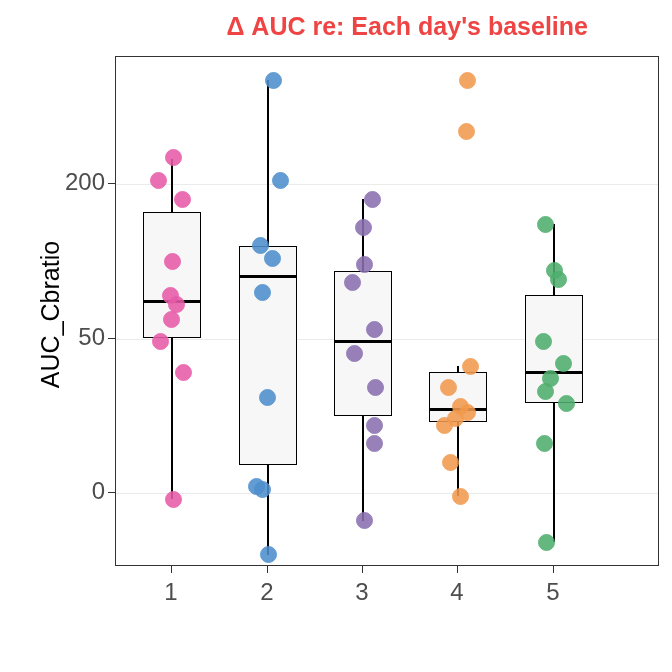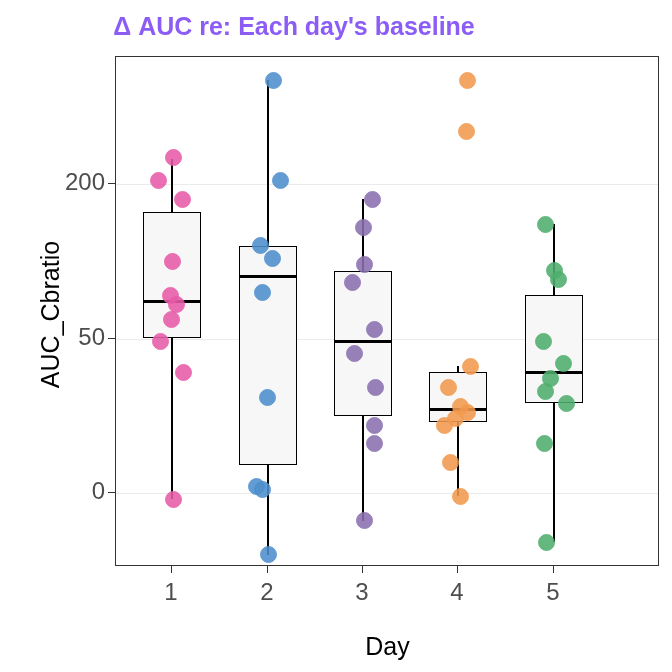--- a/index.html
+++ b/index.html
@@ -5,21 +5,21 @@
   html,body{margin:0;padding:0;}
   body{
     width:672px;height:672px;background:#ffffff;
     font-family:"Liberation Sans", sans-serif;
     overflow:hidden;
   }
   #root{position:relative;width:672px;height:672px;}
 
   .chart-title{
     position:absolute;left:0;top:12px;width:588px;
-    text-align:center;font-size:25px;font-weight:bold;color:#8b5cf6;
+    text-align:right;font-size:25px;font-weight:bold;color:#ef4444;
     letter-spacing:0px;
   }
 
   .y-axis-title{
     position:absolute;
     left:-100px;top:300px;width:300px;
     transform:rotate(-90deg);
     transform-origin:center center;
     text-align:center;font-size:25px;color:#000;
   }
@@ -47,21 +47,20 @@
       opacity:.88;box-sizing:border-box;}
 </style>
 </head>
 <body>
 
 <div id="root">
 
   <div class="chart-title">Δ AUC re: Each day's baseline</div>
 
   <div class="y-axis-title">AUC_Cbratio</div>
-  <div class="x-axis-title">Day</div>
 
   <div class="panel" id="panel">
       <div class="gridline" style="top: 436px;"></div>
       <div class="gridline" style="top: 281.5px;"></div>
       <div class="gridline" style="top: 127px;"></div>
       <div class="whisker" style="left: 55.1px; top: 102.28px; height: 339.9px;"></div>
       <div class="boxrect" style="left: 27px; top: 154.81px; width: 58px; height: 126.69px;"></div>
       <div class="median" style="left: 27px; top: 242.72px; width: 58px;"></div>
       <div class="pt" style="left: 48.5px; top: 92.235px; background: rgb(232, 91, 168); border: 1.5px solid rgb(232, 91, 168);"></div>
       <div class="pt" style="left: 33.5px; top: 115.41px; background: rgb(232, 91, 168); border: 1.5px solid rgb(232, 91, 168);"></div>

